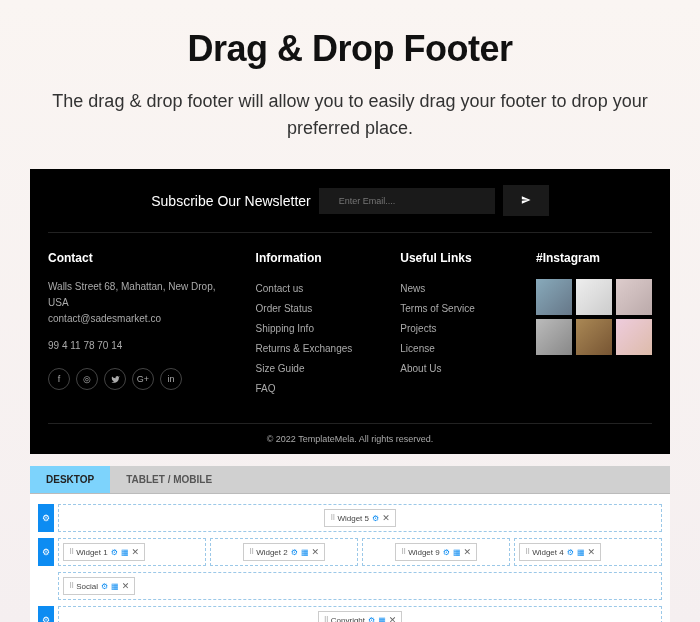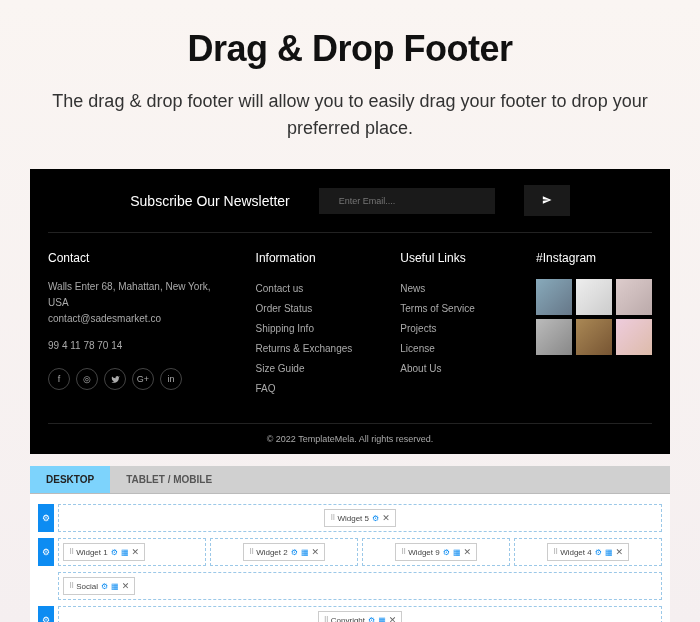--- a/index.html
+++ b/index.html
@@ -1,26 +1,26 @@
 <!DOCTYPE html>
 <html><head>
 <meta charset="utf-8">
 <style>
 *{margin:0;padding:0;box-sizing:border-box;font-family:Arial,sans-serif}
 body{background:linear-gradient(180deg,#faf5f2 0%,#f5eff0 100%);width:700px;height:622px;overflow:hidden}
 .wrap{padding:28px 30px 0}
 h1{text-align:center;font-size:36px;font-weight:800;color:#111;letter-spacing:-0.5px}
 .sub{text-align:center;font-size:18px;color:#333;margin:18px 0 27px;line-height:1.5}
 .footer{background:#000;color:#ccc;font-size:11px;padding:0 18px}
-.news{display:flex;align-items:center;justify-content:center;padding:16px 0;border-bottom:1px solid #222;gap:29px}
+.news{display:flex;align-items:center;justify-content:center;padding:16px 0;border-bottom:1px solid #222;gap:8px}
 .news-txt{color:#fff;font-size:14px}
 .news-in{background:#1a1a1a;border:none;color:#999;padding:8px 20px;width:176px;font-size:9px}
 .news-btn{background:#1a1a1a;border:none;color:#fff;padding:8px 18px;cursor:pointer}
 .cols{display:flex;padding:18px 0 24px;gap:28px}
-.col h4{color:#fff;font-size:12px;margin-bottom:14px;font-weight:400}
+.col h4{color:#fff;font-size:12px;margin-bottom:14px;font-weight:700}
 .col1{width:200px}
 .col p{font-size:10px;color:#aaa;line-height:1.6}
 .col ul{list-style:none}
 .col li{font-size:10px;color:#aaa;line-height:2}
 .socials{display:flex;gap:6px;margin-top:14px}
 .soc{width:22px;height:22px;border:1px solid #444;border-radius:50%;display:flex;align-items:center;justify-content:center;font-size:9px;color:#aaa}
 .insta{display:grid;grid-template-columns:repeat(3,36px);gap:4px}
 .insta div{width:36px;height:36px;background:#ddd}
 .i1{background:linear-gradient(135deg,#8ab,#678)!important}
 .i2{background:linear-gradient(135deg,#eee,#ccc)!important}
@@ -36,21 +36,21 @@
 .bld{padding:10px 8px}
 .row{display:flex;align-items:stretch;gap:4px;margin-bottom:6px}
 .gear{width:16px;background:#0d8cf2;display:flex;align-items:center;justify-content:center;color:#fff;font-size:9px}
 .slots{flex:1;display:flex;gap:4px}
 .slot{flex:1;border:1px dashed #9bc8e8;background:#fff;padding:4px;min-height:24px;display:flex;align-items:center;justify-content:center}
 .wid{display:inline-flex;align-items:center;gap:3px;background:#fff;border:1px solid #ccc;padding:3px 5px;font-size:8px;color:#444}
 .wid .ic{color:#0d8cf2;font-size:8px}
 .wid .x{color:#666;font-size:9px}
 .grip{color:#888;font-size:7px;letter-spacing:-1px}
 .slot.left{justify-content:flex-start}
-.slot.right{justify-content:center}
+.slot.right{justify-content:flex-start}
 </style>
 </head>
 <body>
 
 <div class="wrap">
   <h1>Drag &amp; Drop Footer</h1>
   <p class="sub">The drag &amp; drop footer will allow you to easily drag your footer to drop your preferred place.</p>
 
   <div class="footer">
     <div class="news">
@@ -60,21 +60,21 @@
         <span>
           <svg width="10" height="10" viewBox="0 0 24 24" fill="#fff">
               <path d="M2 21l21-9L2 3v7l15 2-15 2z"></path>
             </svg>
         </span>
       </button>
     </div>
     <div class="cols">
       <div class="col col1">
         <h4>Contact</h4>
-        <p>Walls Enter 68, Mahattan, New York, USA</p>
+        <p>Walls Street 68, Mahattan, New Drop, USA</p>
         <p>contact@sadesmarket.co</p>
         <p style="margin-top:11px">99 4 11 78 70 14</p>
         <div class="socials">
           <span class="soc">f</span>
           <span class="soc">◎</span>
           <span class="soc">
             <svg width="9" height="9" viewBox="0 0 24 24" fill="#aaa">
                 <path d="M23 3a10.9 10.9 0 01-3.14 1.53 4.48 4.48 0 00-7.86 3v1A10.66 10.66 0 013 4s-4 9 5 13a11.64 11.64 0 01-7 2c9 5 20 0 20-11.5a4.5 4.5 0 00-.08-.83A7.72 7.72 0 0023 3z"></path>
               </svg>
           </span>

